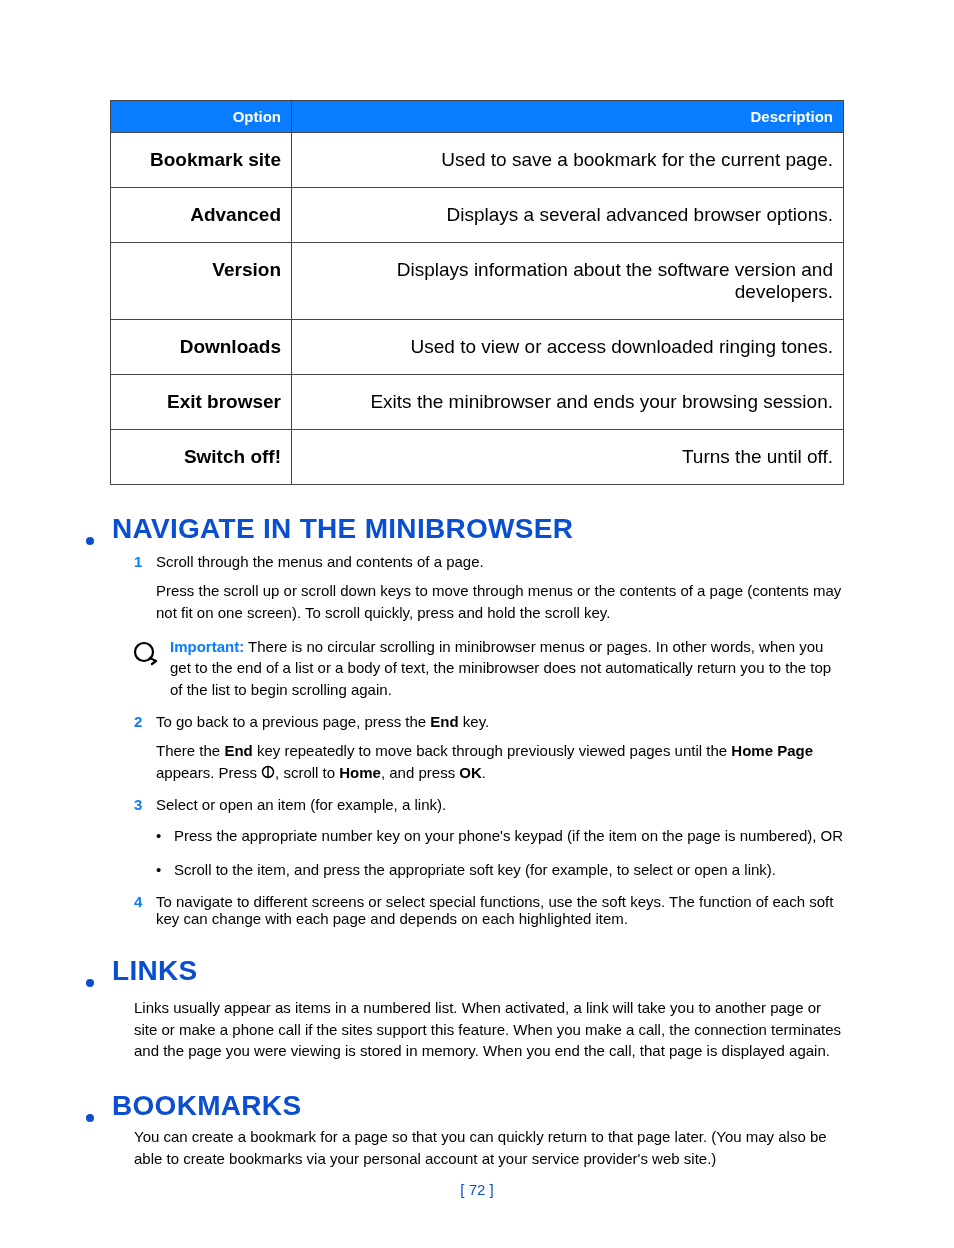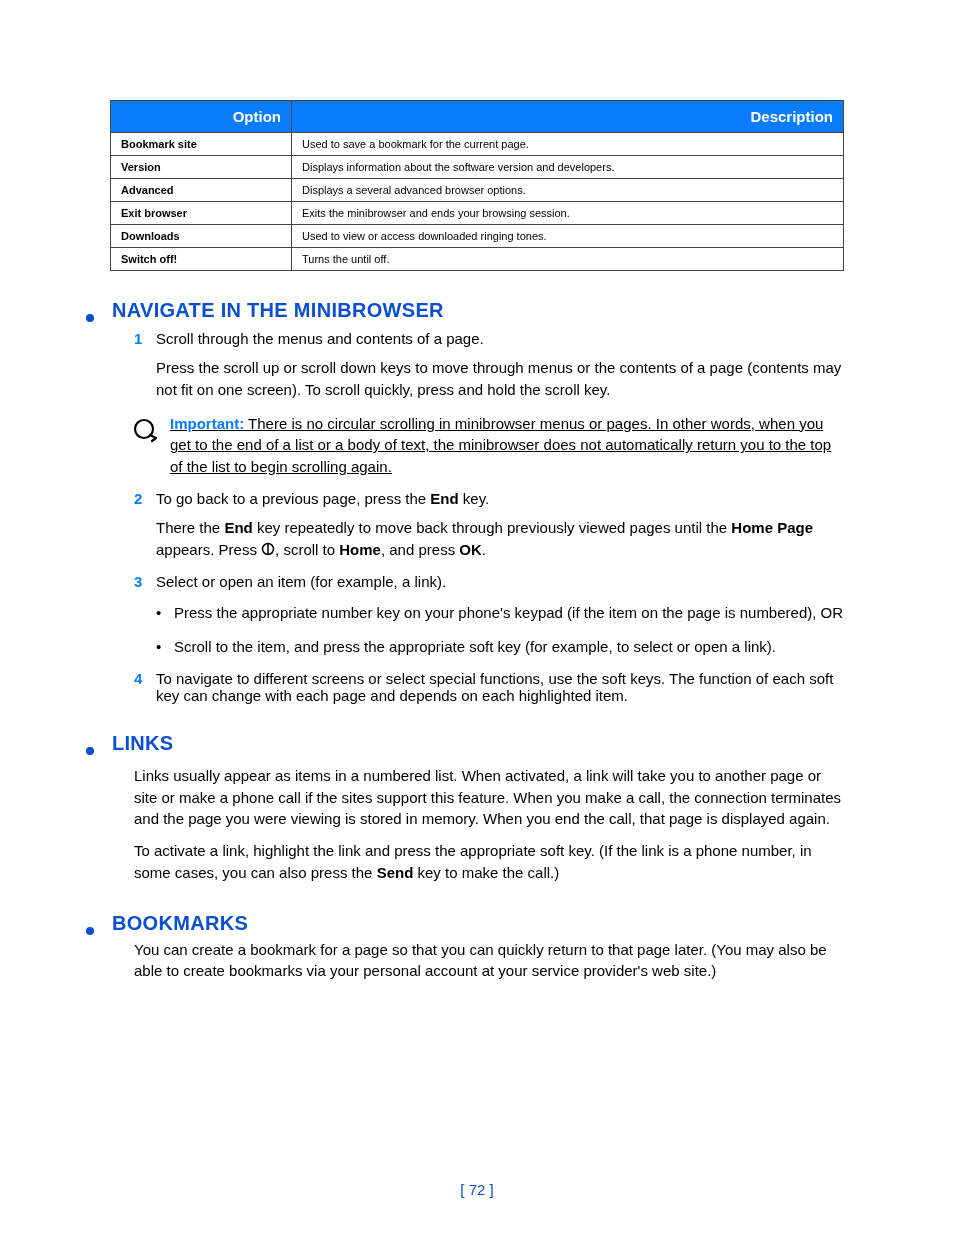--- a/index.html
+++ b/index.html
@@ -27,35 +27,36 @@
     background: #0a7cff;
     color: #fff;
     font-weight: bold;
     text-align: right;
     padding: 7px 10px;
     border: 1px solid #444;
     font-size: 15px;
   }
   table.opts td {
     border: 1px solid #444;
-    padding: 5px 10px;
+    padding: 16px 10px;
     vertical-align: top;
-    font-size: 11px;
+    font-size: 19px;
+    text-align: right;
   }
   table.opts td.option {
     font-weight: bold;
     width: 160px;
   }
   .section {
     margin-top: 28px;
   }
   .section-heading {
     color: #0a4fcf;
     font-weight: bold;
-    font-size: 20px;
+    font-size: 28px;
     text-transform: uppercase;
     letter-spacing: 0.3px;
     position: relative;
     padding-left: 0;
     display: flex;
     align-items: flex-end;
   }
   .bullet-circle {
     width: 8px;
     height: 8px;
@@ -96,21 +97,20 @@
     align-items: flex-start;
     margin: 12px 0 12px -4px;
   }
   .note-icon {
     flex-shrink: 0;
     margin-right: 12px;
     margin-top: 2px;
   }
   .note-text {
     line-height: 1.45;
-    text-decoration: underline;
   }
   .blue-bold {
     color: #0a7cff;
     font-weight: bold;
   }
   ul.bullets {
     list-style: none;
     padding: 0;
     margin: 8px 0 0 22px;
   }
@@ -150,34 +150,34 @@
         <th>Option</th>
         <th>Description</th>
       </tr>
     </thead>
     <tbody id="opts-body">
         <tr>
           <td class="option">Bookmark site</td>
           <td>Used to save a bookmark for the current page.</td>
         </tr>
         <tr>
+          <td class="option">Advanced</td>
+          <td>Displays a several advanced browser options.</td>
+        </tr>
+        <tr>
           <td class="option">Version</td>
           <td>Displays information about the software version and developers.</td>
         </tr>
         <tr>
-          <td class="option">Advanced</td>
-          <td>Displays a several advanced browser options.</td>
+          <td class="option">Downloads</td>
+          <td>Used to view or access downloaded ringing tones.</td>
         </tr>
         <tr>
           <td class="option">Exit browser</td>
           <td>Exits the minibrowser and ends your browsing session.</td>
-        </tr>
-        <tr>
-          <td class="option">Downloads</td>
-          <td>Used to view or access downloaded ringing tones.</td>
         </tr>
         <tr>
           <td class="option">Switch off!</td>
           <td>Turns the until off.</td>
         </tr>
       </tbody>
   </table>
 
   <div class="section">
     <div class="section-heading">
@@ -238,23 +238,20 @@
     </div>
   </div>
 
   <div class="section">
     <div class="section-heading">
       <span class="bullet-circle"></span>
       <span>Links</span>
     </div>
     <div class="indent">
       <div class="para" style="">Links usually appear as items in a numbered list. When activated, a link will take you to another page or site or make a phone call if the sites support this feature. When you make a call, the connection terminates and the page you were viewing is stored in memory. When you end the call, that page is displayed again.</div>
-      <div class="para">
-        <span>To activate a link, highlight the link and press the appropriate soft key. (If the link is a phone number, in some cases, you can also press the </span><b>Send</b><span> key to make the call.)</span>
-      </div>
     </div>
   </div>
 
   <div class="section">
     <div class="section-heading">
       <span class="bullet-circle"></span>
       <span>Bookmarks</span>
     </div>
     <div class="indent">
       <div class="para" style="margin-top:4px;">You can create a bookmark for a page so that you can quickly return to that page later. (You may also be able to create bookmarks via your personal account at your service provider's web site.)</div>

